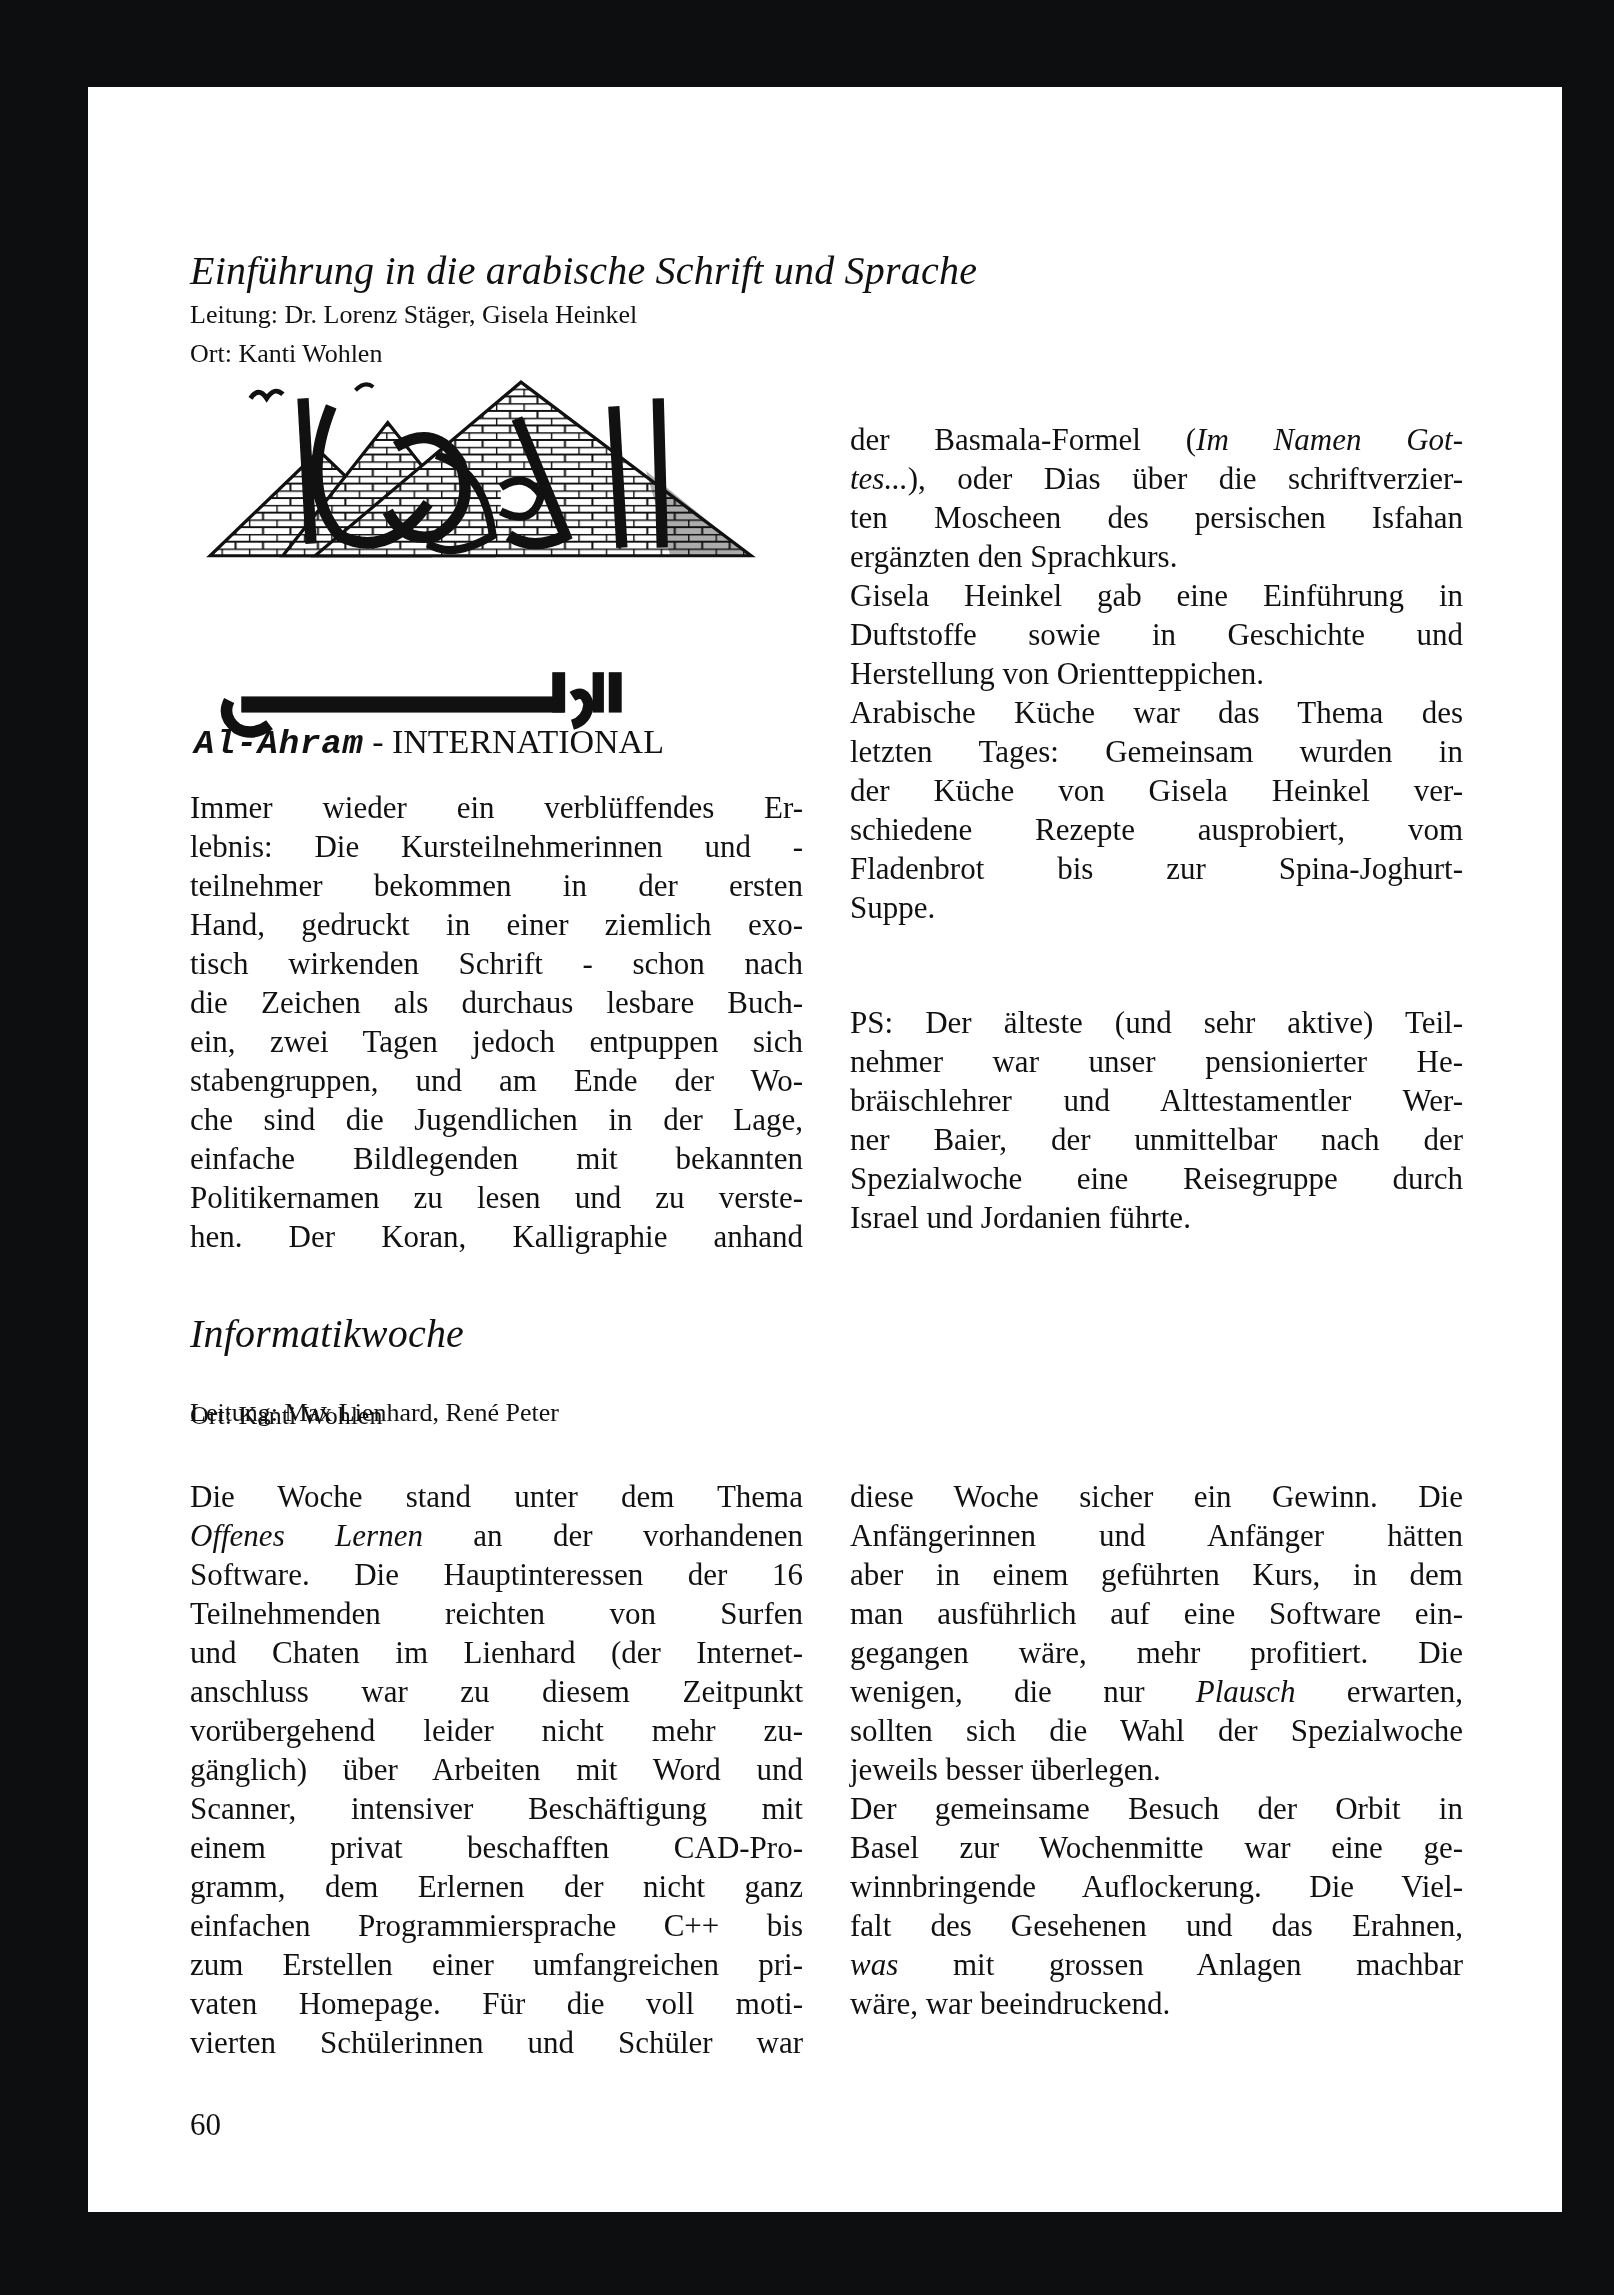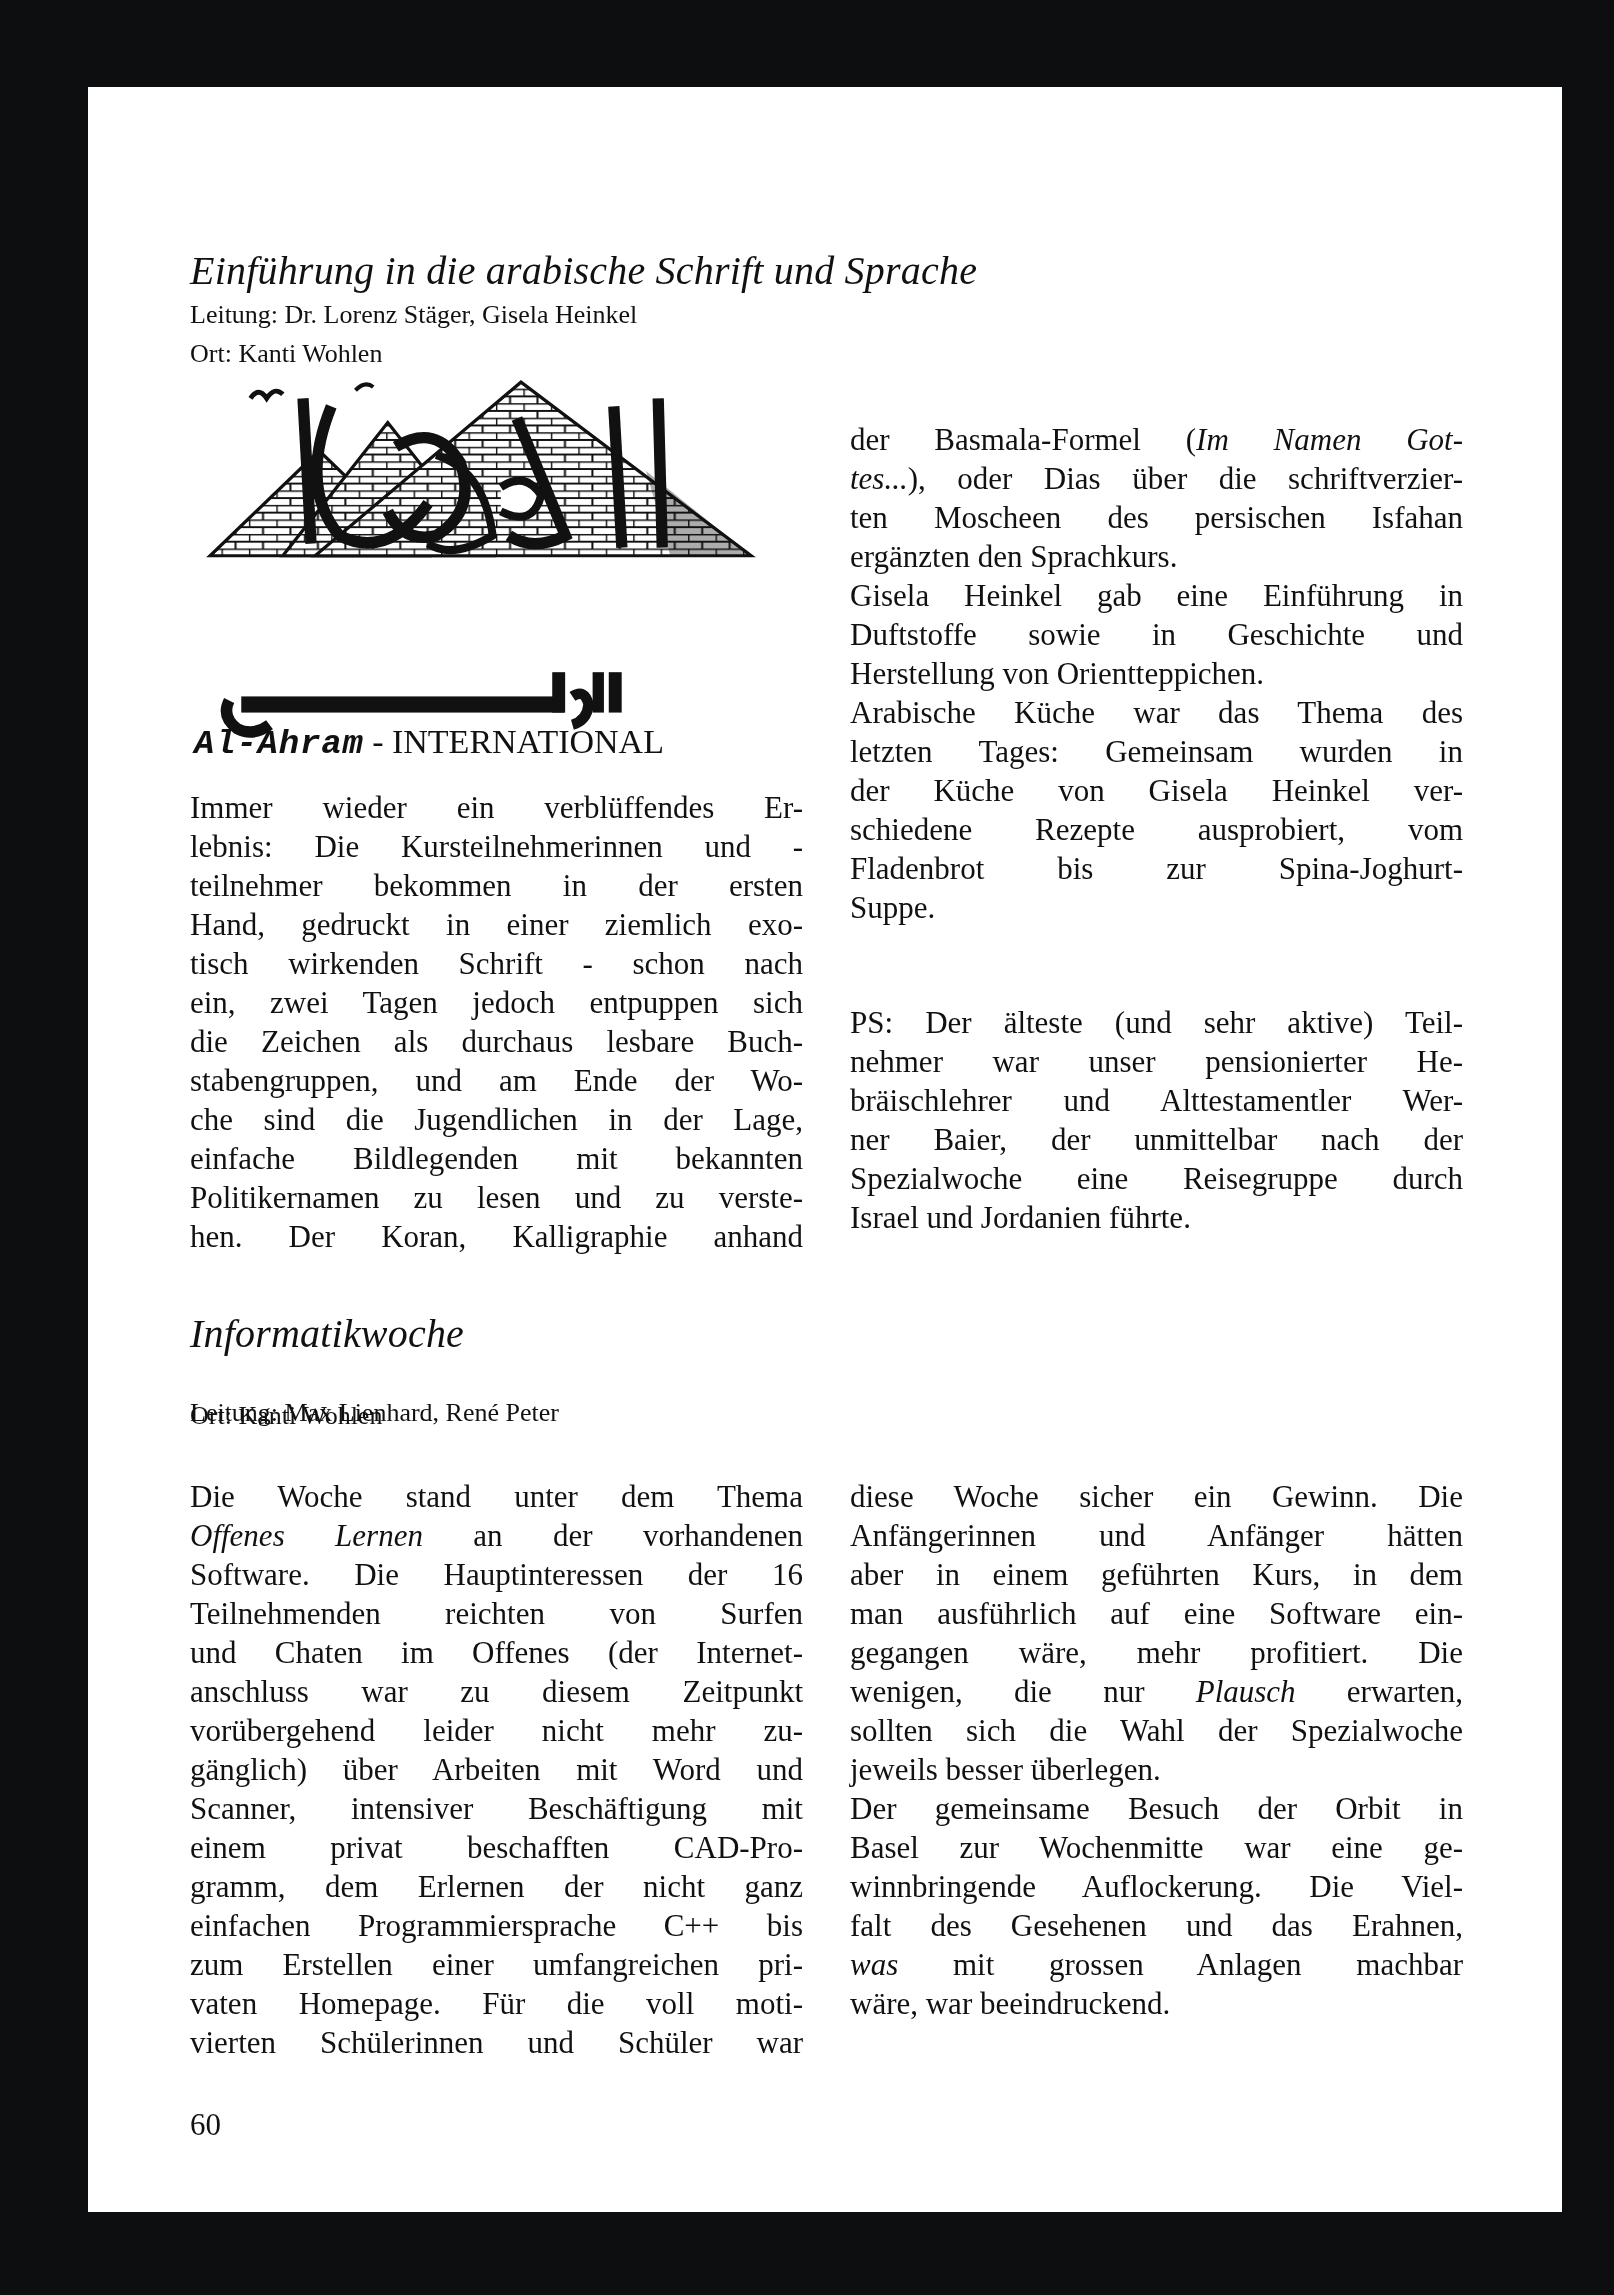--- a/index.html
+++ b/index.html
@@ -122,22 +122,22 @@
   <div class="logo-caption">
     <span class="blackletter">Al-Ahram</span><span> - INTERNATIONAL</span>
   </div>
 
   <div class="col" style="left:102px; top:701px;">
     <span class="line">Immer wieder ein verblüffendes Er-</span>
     <span class="line">lebnis: Die Kursteilnehmerinnen und -</span>
     <span class="line">teilnehmer bekommen in der ersten</span>
     <span class="line">Hand, gedruckt in einer ziemlich exo-</span>
     <span class="line">tisch wirkenden Schrift - schon nach</span>
+    <span class="line">die Zeichen als durchaus lesbare Buch-</span>
     <span class="line">ein, zwei Tagen jedoch entpuppen sich</span>
-    <span class="line">die Zeichen als durchaus lesbare Buch-</span>
     <span class="line">stabengruppen, und am Ende der Wo-</span>
     <span class="line">che sind die Jugendlichen in der Lage,</span>
     <span class="line">einfache Bildlegenden mit bekannten</span>
     <span class="line">Politikernamen zu lesen und zu verste-</span>
     <span class="line">hen. Der Koran, Kalligraphie anhand</span>
   </div>
 
   <div class="col" style="left:762px; top:333px;">
     <span class="line"><span>der Basmala-Formel (</span><span class="it">Im Namen Got-</span></span>
     <span class="line"><span class="it">tes...</span><span>), oder Dias über die schriftverzier-</span></span>
@@ -165,21 +165,21 @@
 
   <div class="abs title" style="left:102px; top:1224px;">Informatikwoche</div>
   <div class="abs meta" style="left:102px; top:1270px;margin-top:36px;">Leitung: Max Lienhard, René Peter</div>
   <div class="abs meta" style="left:102px; top:1309px;">Ort: Kanti Wohlen</div>
 
   <div class="col" style="left:102px; top:1390px;">
     <span class="line">Die Woche stand unter dem Thema</span>
     <span class="line"><span class="it">Offenes Lernen</span><span> an der vorhandenen</span></span>
     <span class="line">Software. Die Hauptinteressen der 16</span>
     <span class="line">Teilnehmenden reichten von Surfen</span>
-    <span class="line">und Chaten im Offenes (der Internet-</span>
+    <span class="line">und Chaten im Lienhard (der Internet-</span>
     <span class="line">anschluss war zu diesem Zeitpunkt</span>
     <span class="line">vorübergehend leider nicht mehr zu-</span>
     <span class="line">gänglich) über Arbeiten mit Word und</span>
     <span class="line">Scanner, intensiver Beschäftigung mit</span>
     <span class="line">einem privat beschafften CAD-Pro-</span>
     <span class="line">gramm, dem Erlernen der nicht ganz</span>
     <span class="line">einfachen Programmiersprache C++ bis</span>
     <span class="line">zum Erstellen einer umfangreichen pri-</span>
     <span class="line">vaten Homepage. Für die voll moti-</span>
     <span class="line">vierten Schülerinnen und Schüler war</span>

